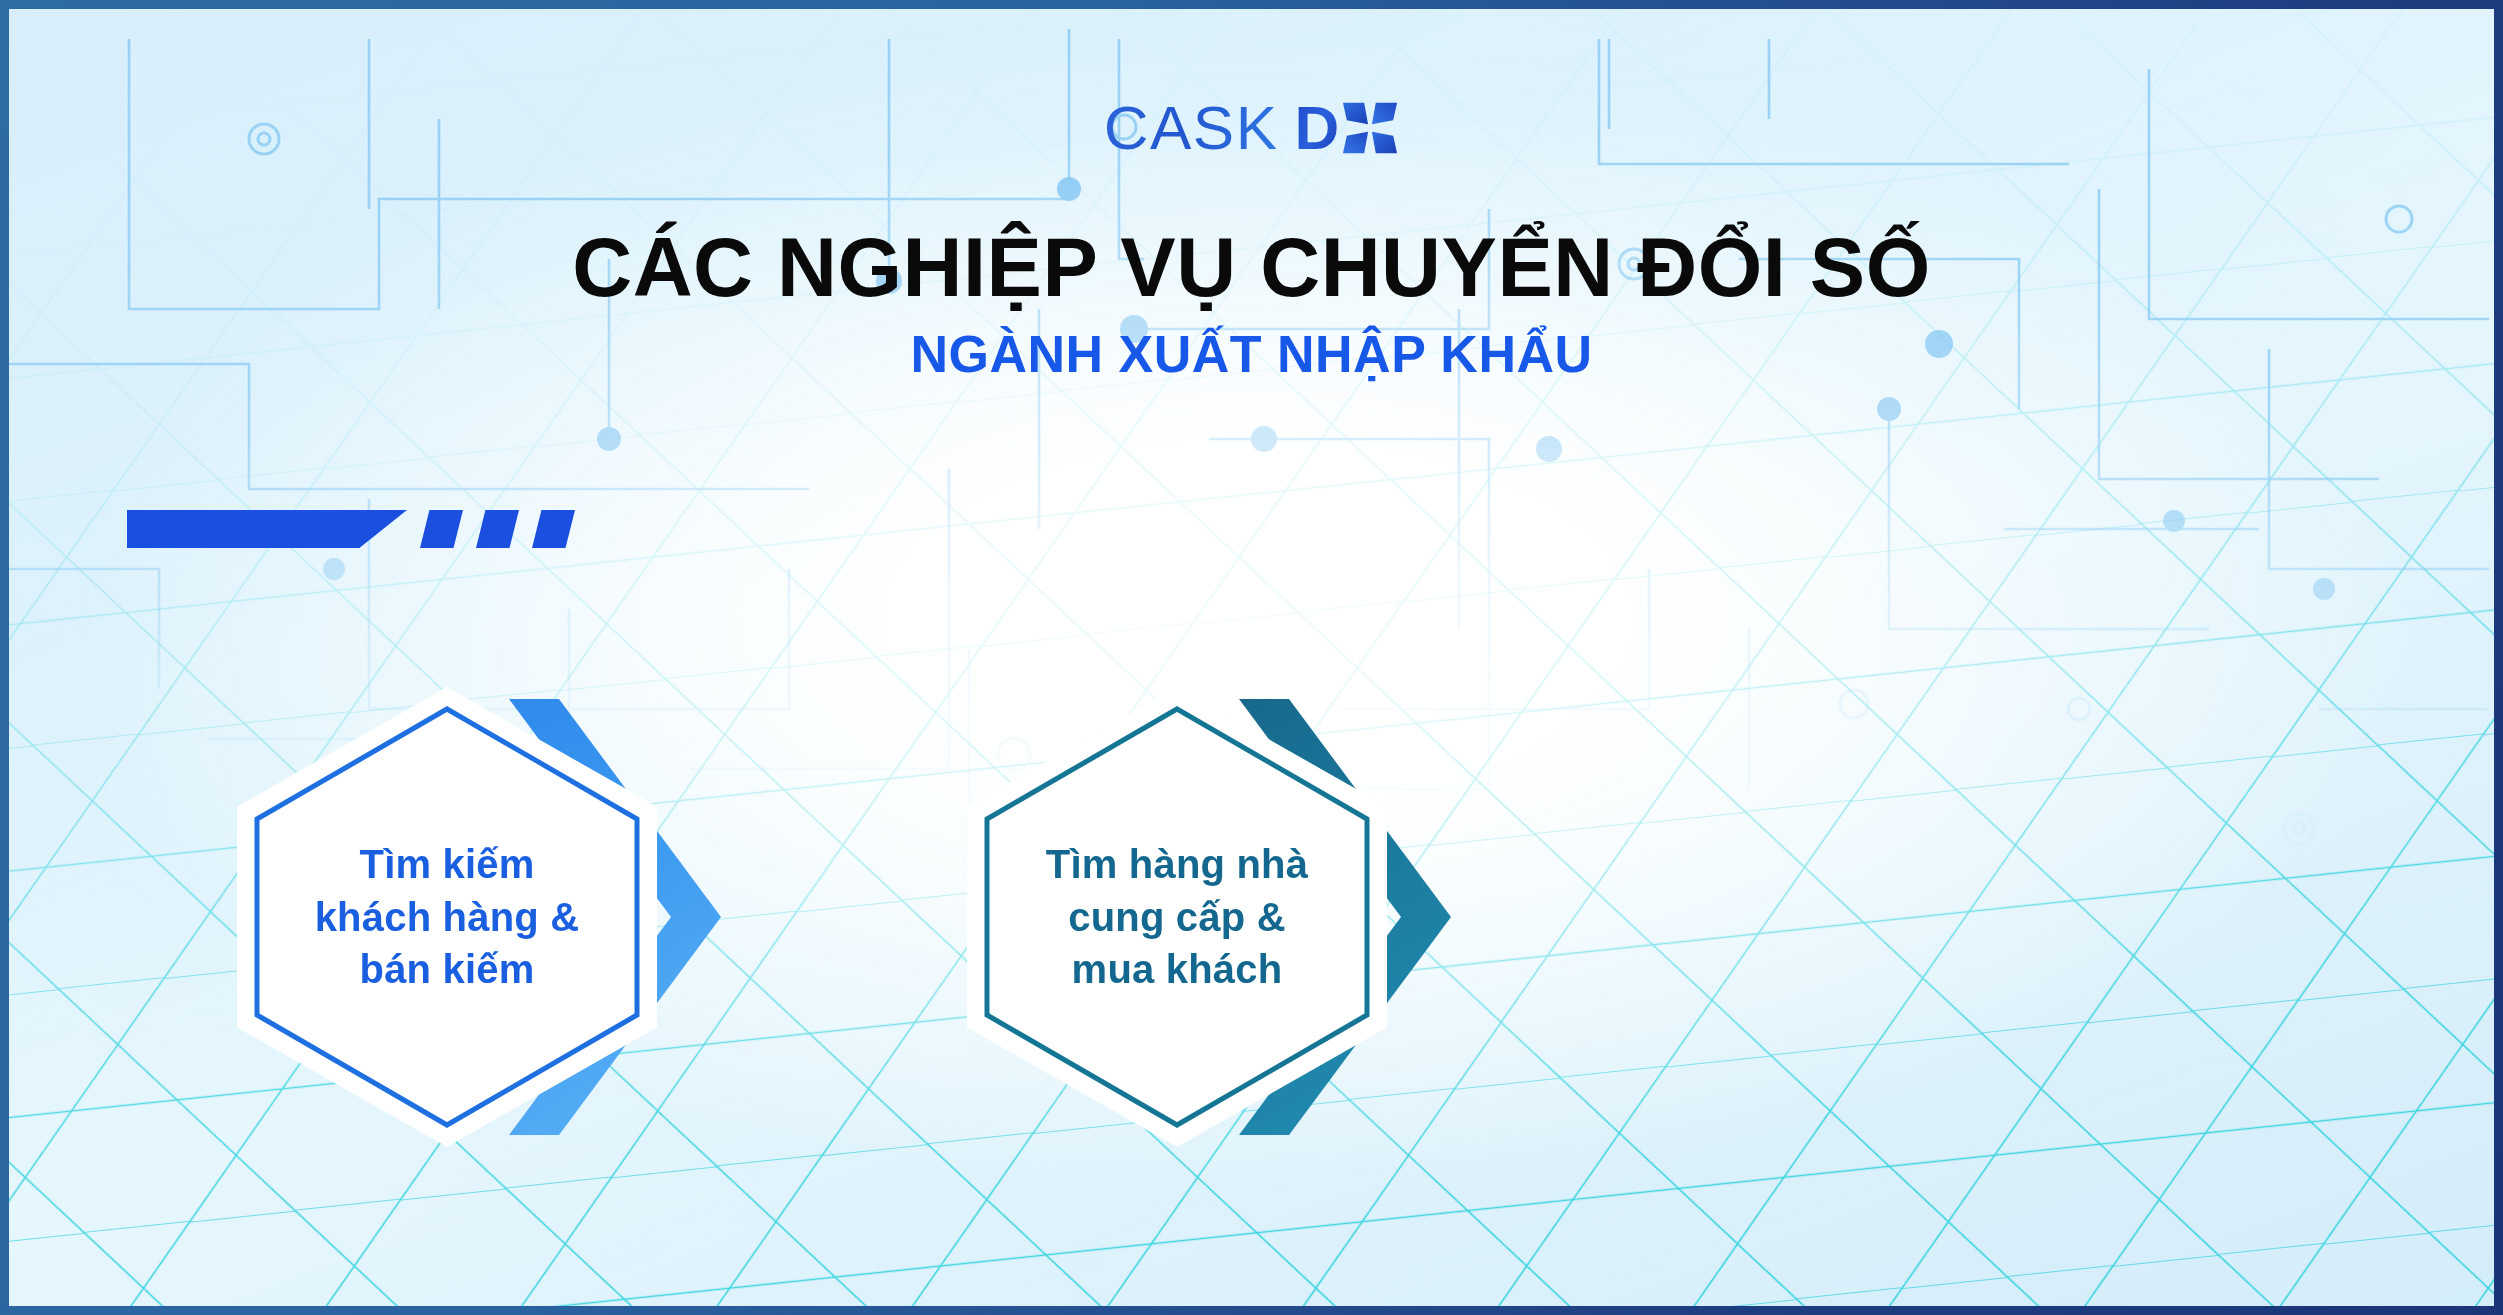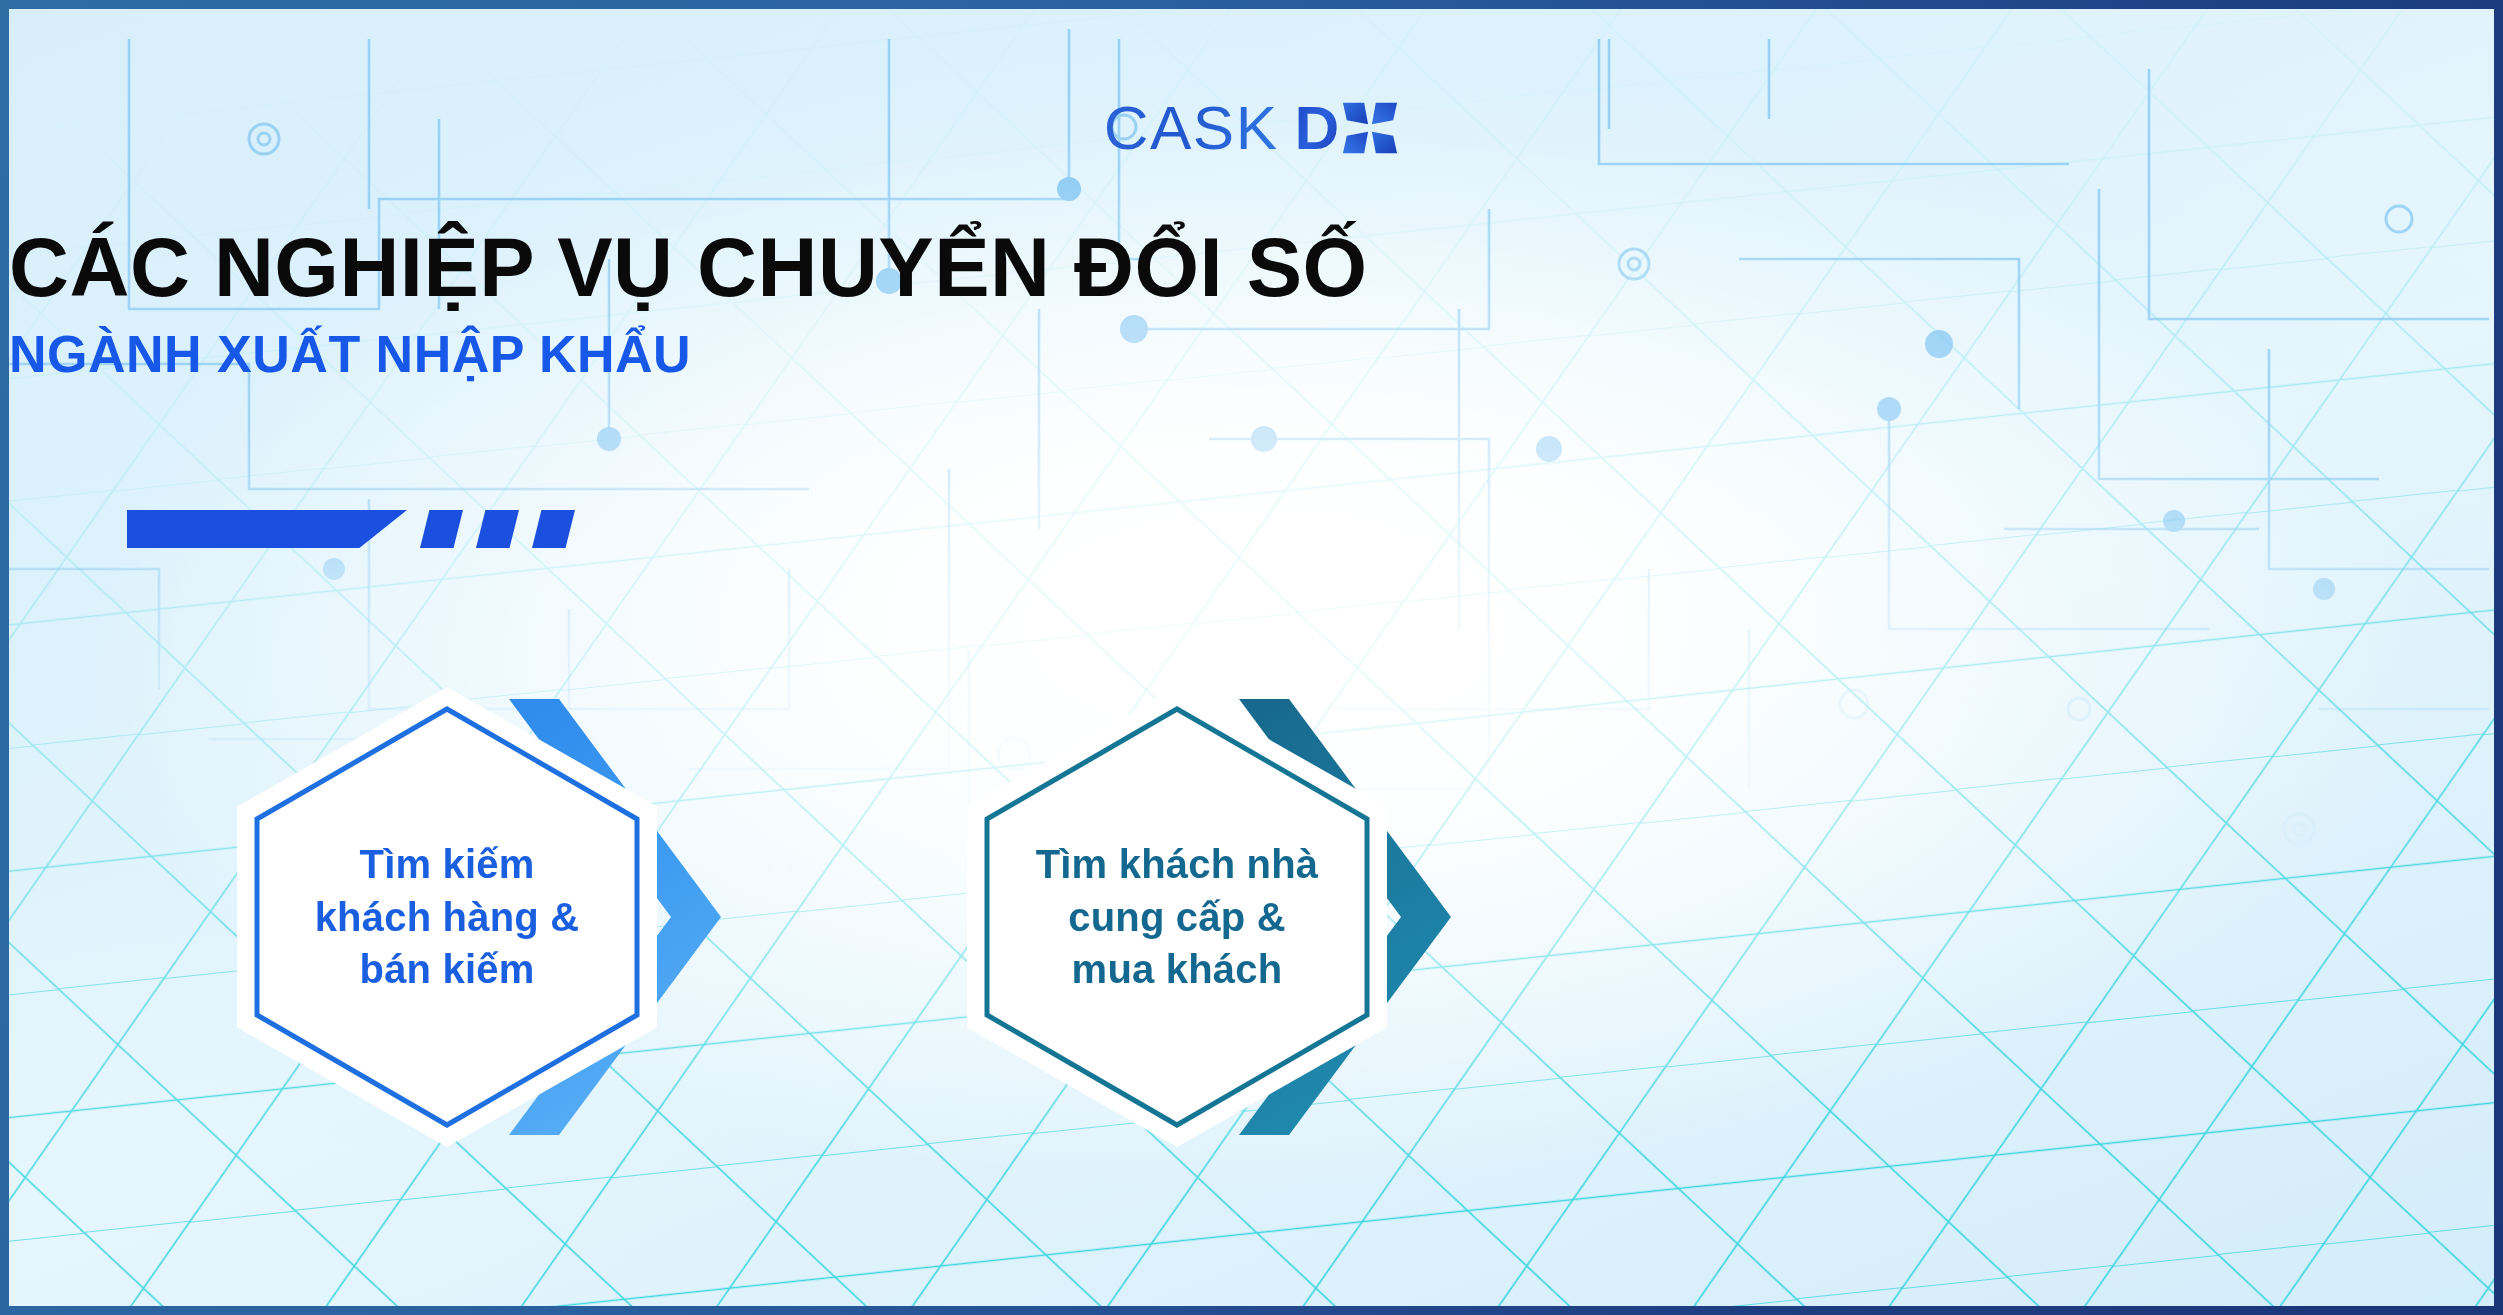--- a/index.html
+++ b/index.html
@@ -61,21 +61,21 @@
   #logo-d {
     font-size:62px; font-weight:bold; letter-spacing:0px;
     background:linear-gradient(120deg,#1E48C8 0%,#2A5FDC 50%,#1B3FB8 100%);
     -webkit-background-clip:text; background-clip:text;
     -webkit-text-fill-color:transparent;
     line-height:1;
   }
   #logo-x { display:block; width:58px; height:58px; }
 
   
-  #title-block { position:absolute; left:0; right:0; top:215px; text-align:left; }
+  #title-block { position:absolute; left:0; right:0; top:215px; text-align:center; }
   #main-title {
     font-size:83px; font-weight:bold; color:#0A0A0A;
     letter-spacing:0.5px; line-height:1.05;
     white-space:nowrap;
   }
   #sub-title {
     margin-top:16px;
     font-size:52px; font-weight:bold; color:#1858E8;
     letter-spacing:0.5px; line-height:1.05;
     white-space:nowrap;
@@ -319,21 +319,21 @@
                 <stop offset="1" stop-color="#2088AE"></stop>
           </linearGradient>
             </defs>
           <path d="M40 0 L90 0 L252 218 L90 436 L40 436 L202 218 Z" fill="url(#cg2)"></path>
         </svg>
         <div class="hex-card">
           <svg class="hex-inner" viewBox="0 0 388 424" xmlns="http://www.w3.org/2000/svg">
             <polygon points="194,4 384,114 384,310 194,420 4,310 4,114" fill="#FFFFFF" stroke="#157595" stroke-width="5"></polygon>
           </svg>
           <div class="hex-label" style="color:#14688F">
-            <span>Tìm khách nhà</span>
+            <span>Tìm hàng nhà</span>
             <span>cung cấp &amp;</span>
             <span>mua khách</span>
           </div>
         </div>
       </div>
 
 
     </div>
   </div>
 </div>

